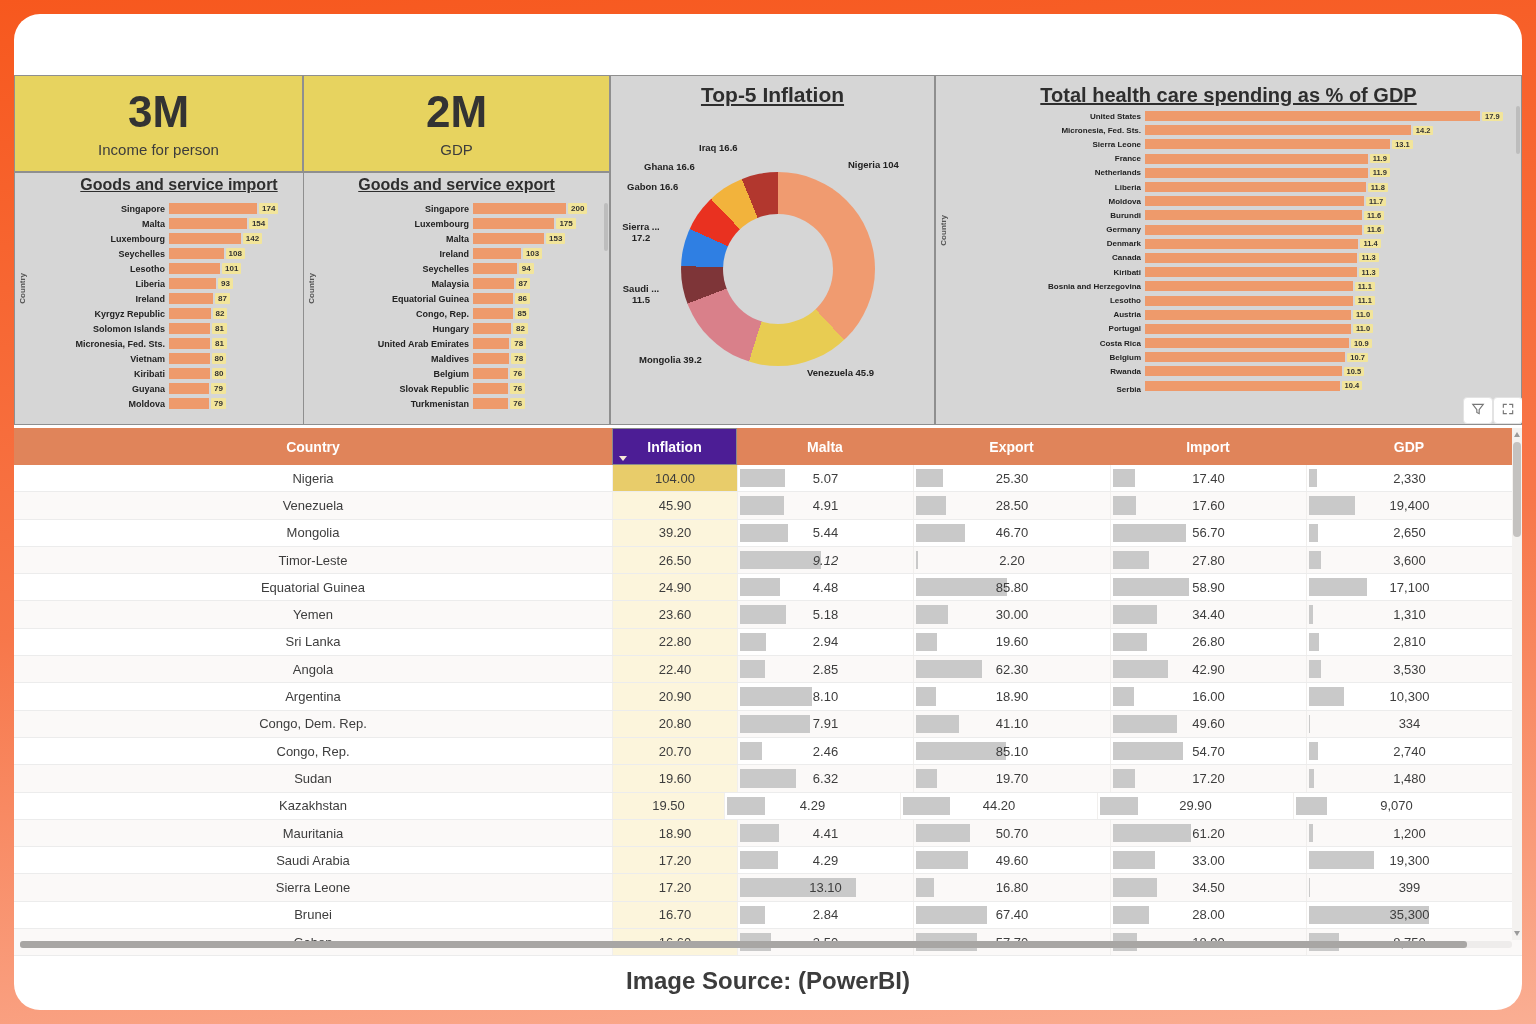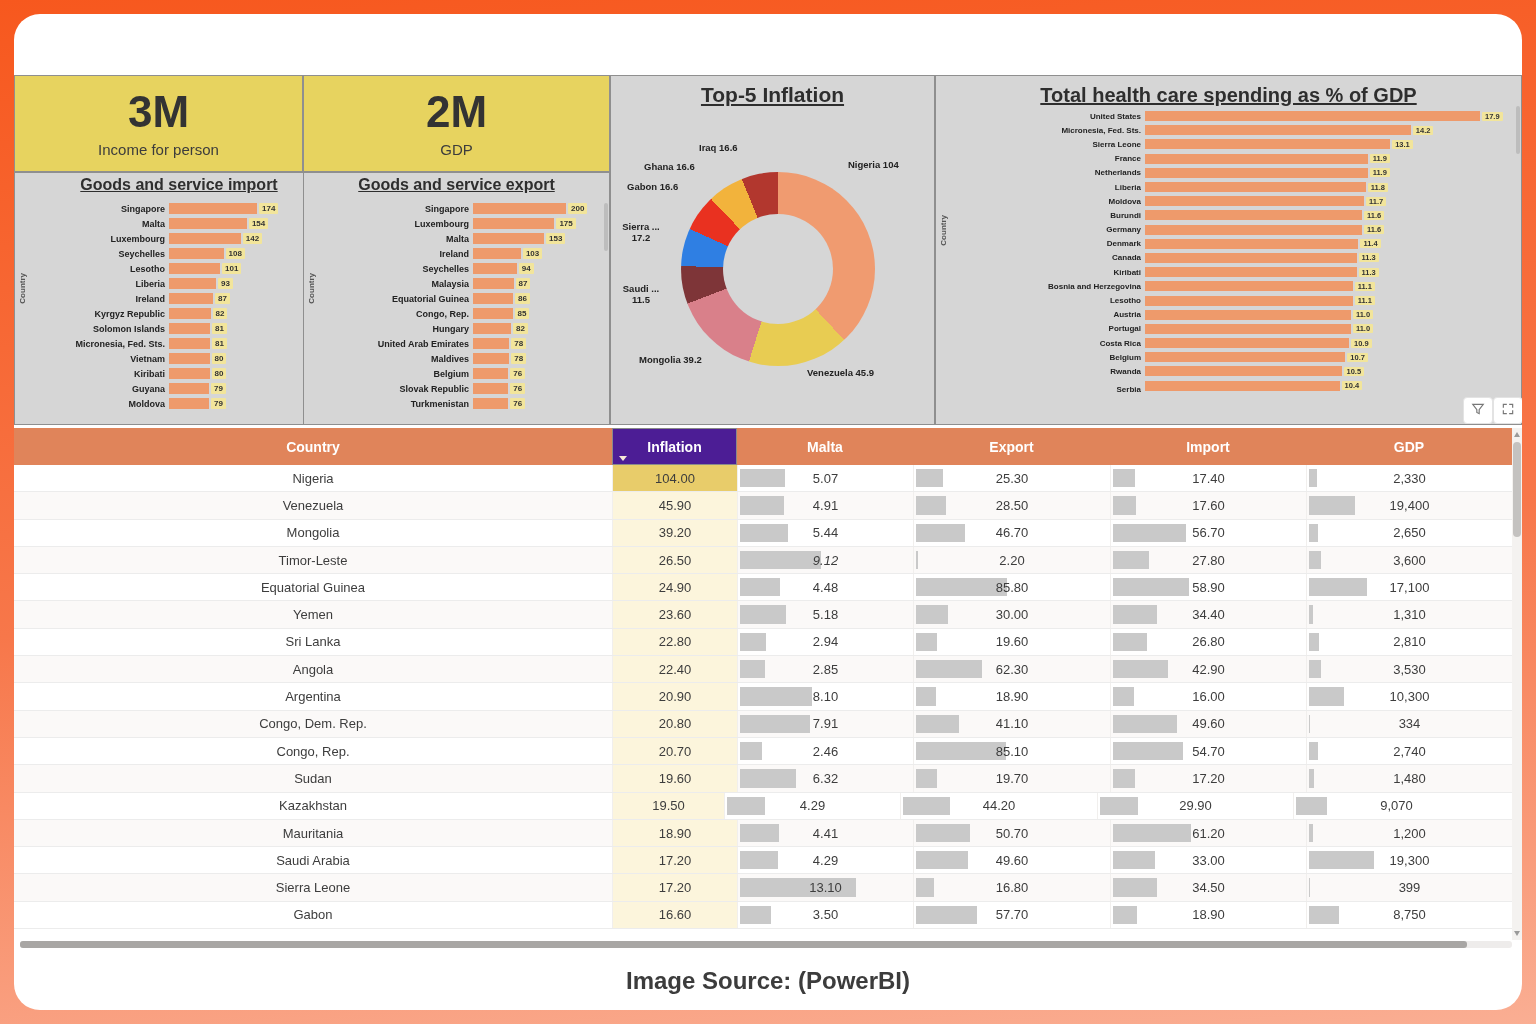--- a/index.html
+++ b/index.html
@@ -711,20 +711,40 @@
           <div class="td" style="width: 196px;">
             <span class="gbar" style="width: 44.2px;"></span>
             <span class="num">34.50</span>
           </div>
           <div class="td" style="width: 206px;">
             <span class="gbar" style="width: 1.4px;"></span>
             <span class="num">399</span>
           </div>
         </div>
         <div class="trow">
+          <div class="td" style="width: 598px;">Brunei</div>
+          <div class="td infl" style="width: 125px;">16.70</div>
+          <div class="td" style="width: 176px;">
+            <span class="gbar" style="width: 25.2px;"></span>
+            <span class="num">2.84</span>
+          </div>
+          <div class="td" style="width: 197px;">
+            <span class="gbar" style="width: 71.2px;"></span>
+            <span class="num">67.40</span>
+          </div>
+          <div class="td" style="width: 196px;">
+            <span class="gbar" style="width: 35.9px;"></span>
+            <span class="num">28.00</span>
+          </div>
+          <div class="td" style="width: 206px;">
+            <span class="gbar" style="width: 119.5px;"></span>
+            <span class="num">35,300</span>
+          </div>
+        </div>
+        <div class="trow">
           <div class="td" style="width: 598px;">Gabon</div>
           <div class="td infl" style="width: 125px;">16.60</div>
           <div class="td" style="width: 176px;">
             <span class="gbar" style="width: 31px;"></span>
             <span class="num">3.50</span>
           </div>
           <div class="td" style="width: 197px;">
             <span class="gbar" style="width: 60.9px;"></span>
             <span class="num">57.70</span>
           </div>

